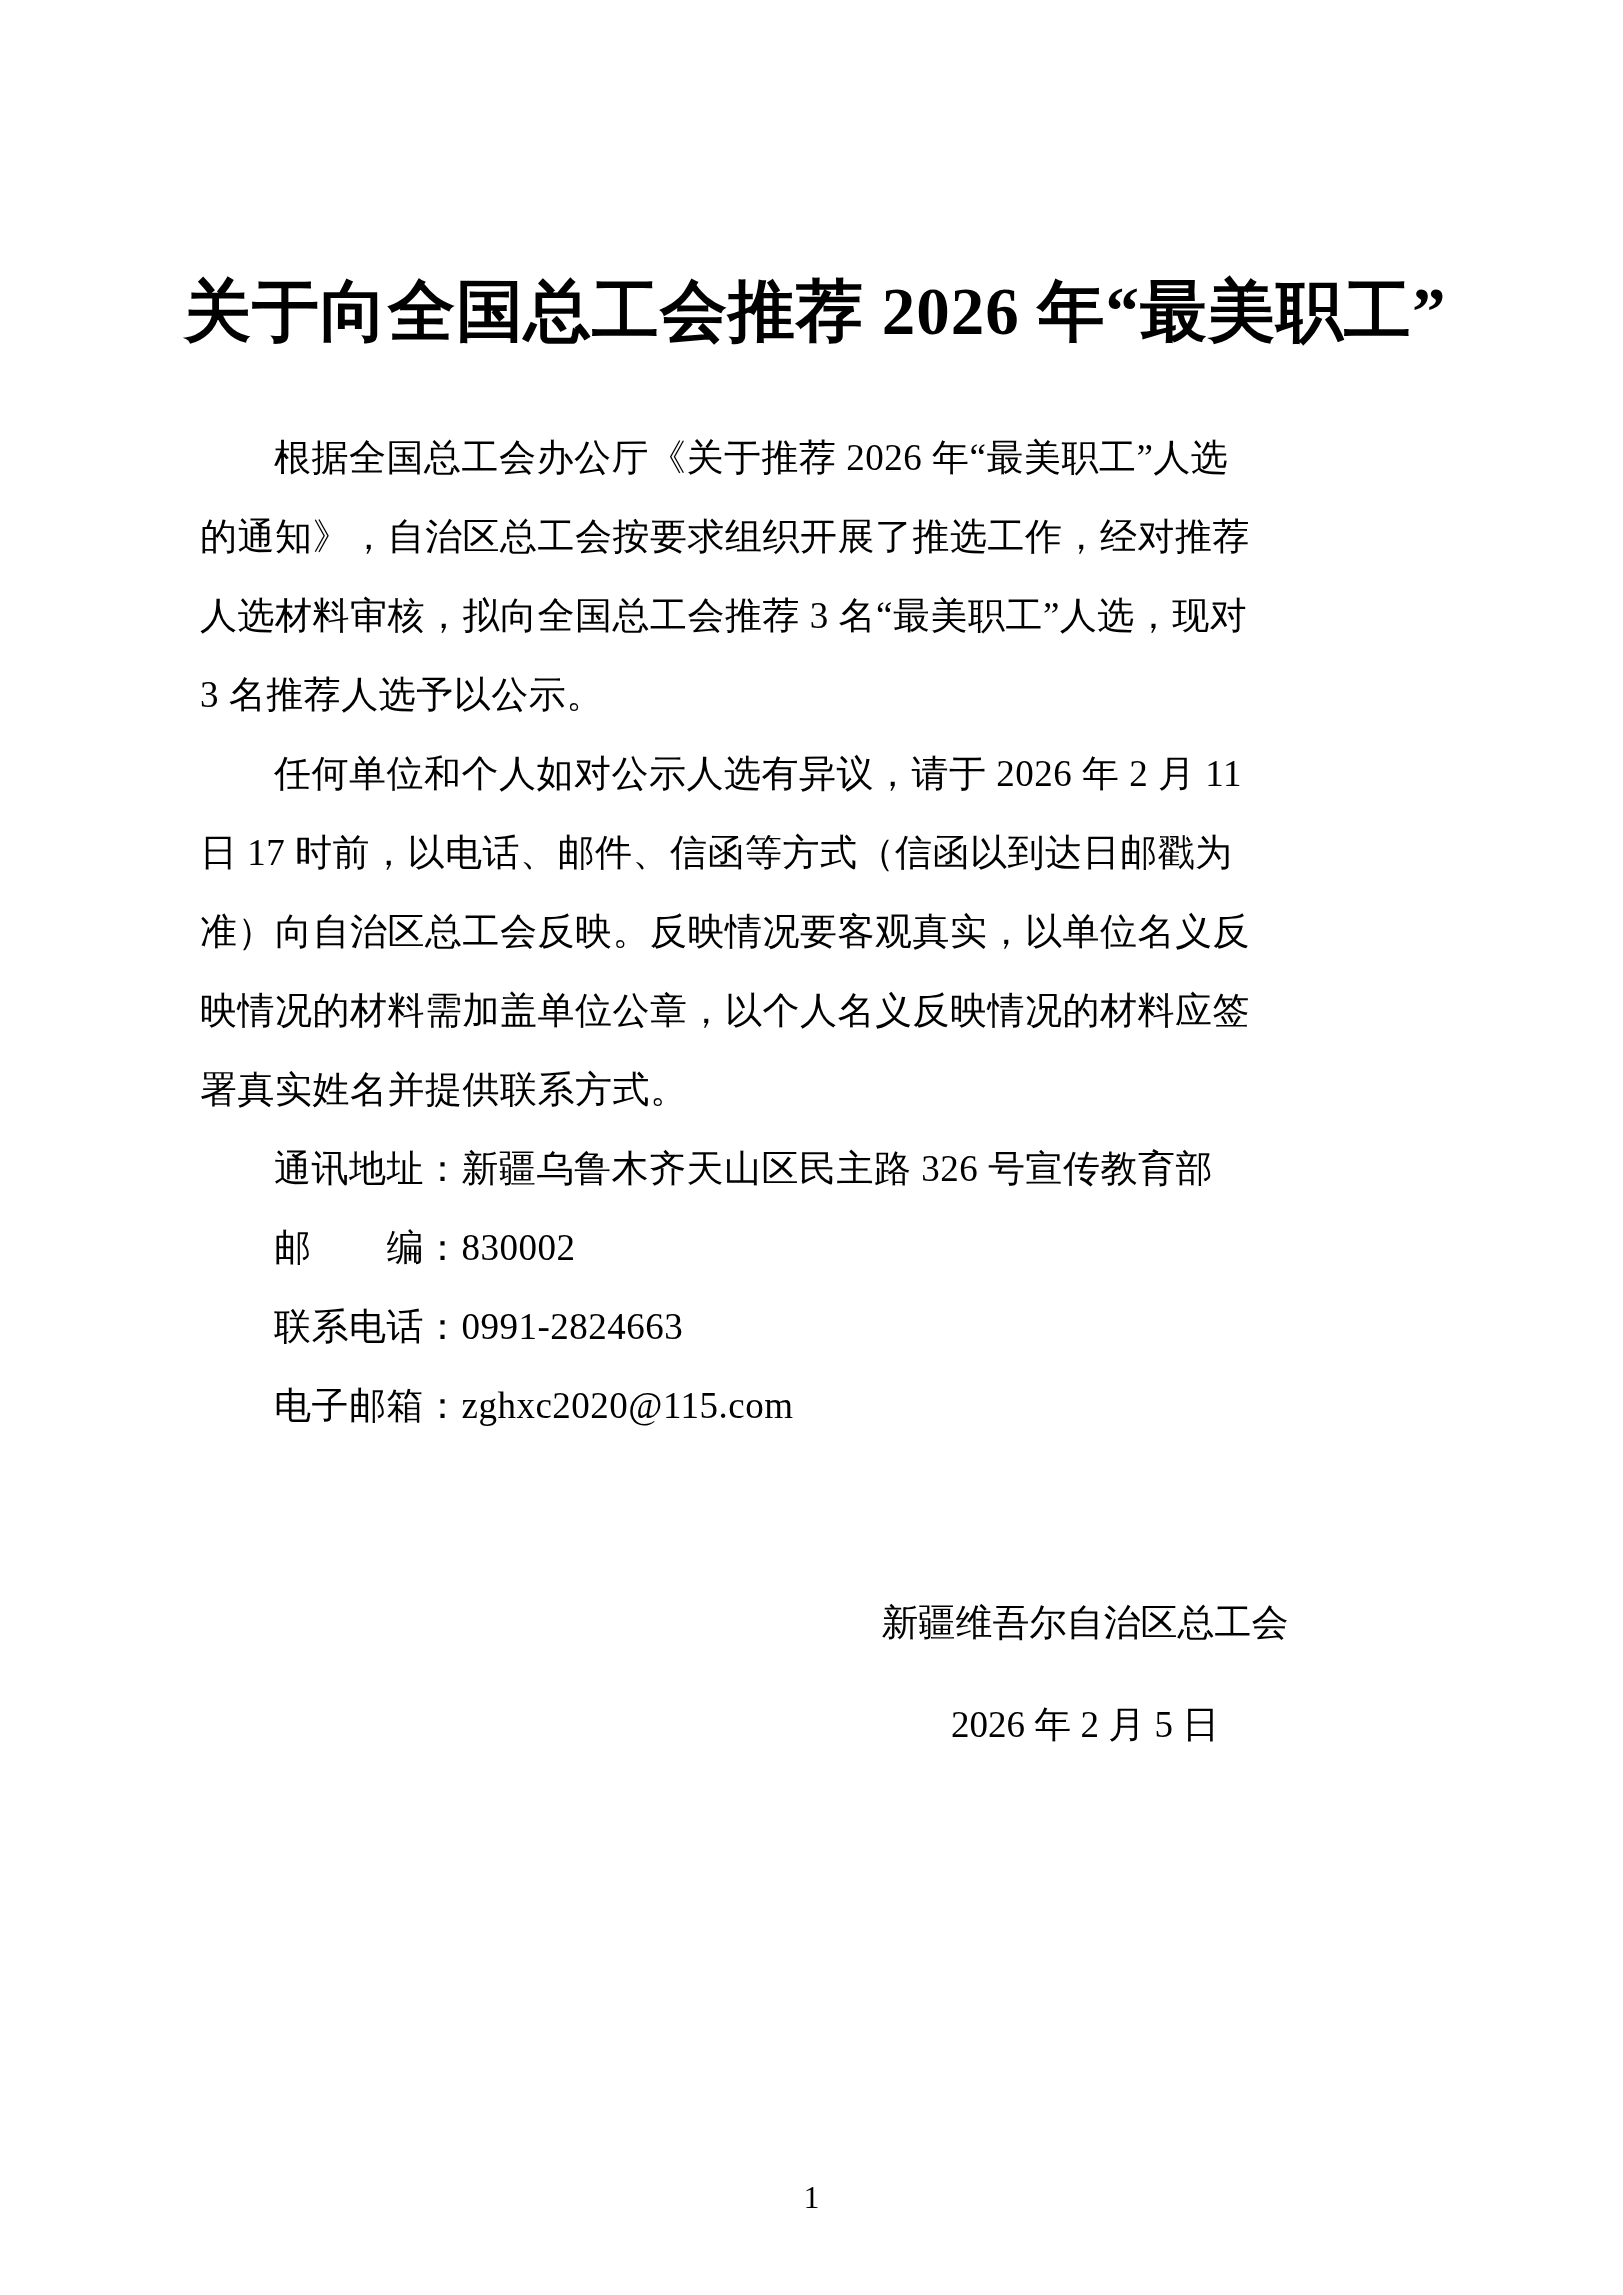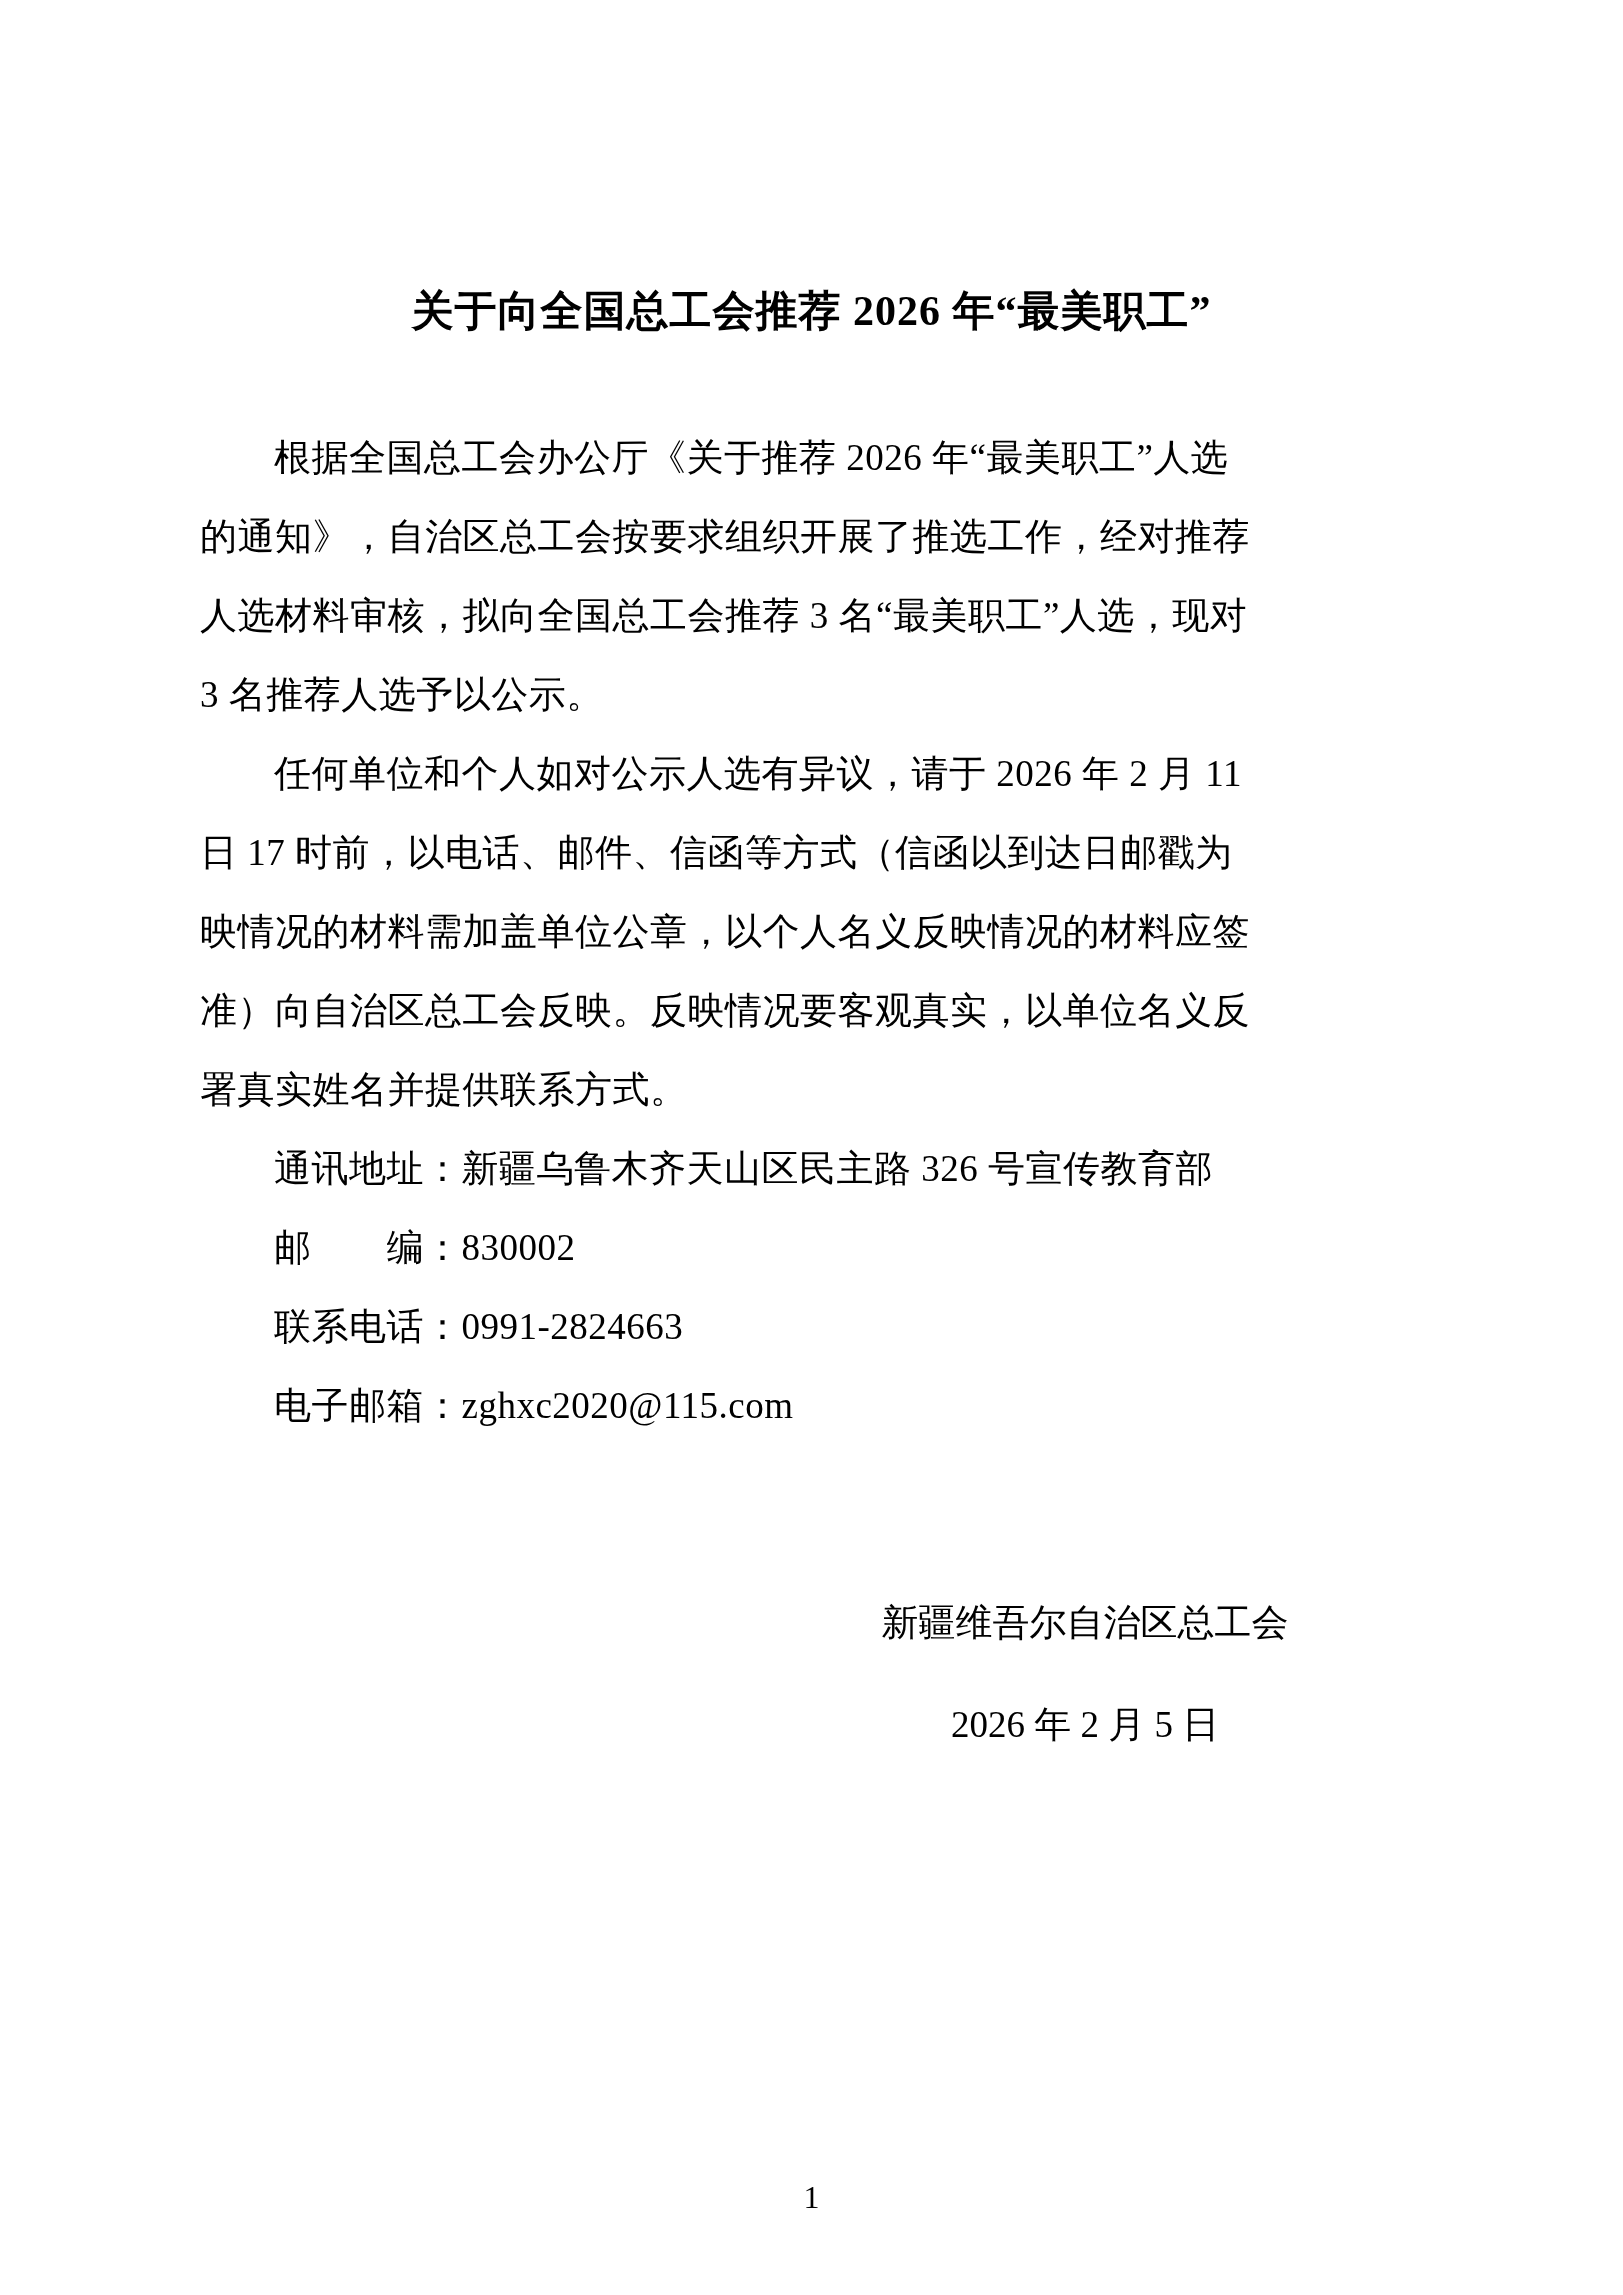--- a/index.html
+++ b/index.html
@@ -13,21 +13,21 @@
     height: 2295px;
     background: #ffffff;
     box-sizing: border-box;
     padding: 258px 184px 0 184px;
     font-family: "Liberation Serif", "DejaVu Serif", serif;
     color: #000000;
     overflow: hidden;
   }
   .title {
     margin: 0;
-    font-size: 42px;
+    font-size: 67px;
     line-height: 107px;
     font-weight: 700;
     text-align: center;
     letter-spacing: 1px;
   }
   .title-line {
     display: block;
     white-space: nowrap;
   }
   .doc-body {
@@ -73,22 +73,22 @@
     <span class="title-line">关于向全国总工会推荐 2026 年“最美职工”</span>
   </h1>
 
   <div class="doc-body">
     <div class="line indent">根据全国总工会办公厅《关于推荐 2026 年“最美职工”人选</div>
     <div class="line">的通知》，自治区总工会按要求组织开展了推选工作，经对推荐</div>
     <div class="line">人选材料审核，拟向全国总工会推荐 3 名“最美职工”人选，现对</div>
     <div class="line">3 名推荐人选予以公示。</div>
     <div class="line indent">任何单位和个人如对公示人选有异议，请于 2026 年 2 月 11</div>
     <div class="line">日 17 时前，以电话、邮件、信函等方式（信函以到达日邮戳为</div>
+    <div class="line">准）向自治区总工会反映。反映情况要客观真实，以单位名义反</div>
     <div class="line">映情况的材料需加盖单位公章，以个人名义反映情况的材料应签</div>
-    <div class="line">准）向自治区总工会反映。反映情况要客观真实，以单位名义反</div>
     <div class="line">署真实姓名并提供联系方式。</div>
     <div class="line indent">通讯地址：新疆乌鲁木齐天山区民主路 326 号宣传教育部</div>
     <div class="line indent">邮　　编：830002</div>
     <div class="line indent">联系电话：0991-2824663</div>
     <div class="line indent">电子邮箱：zghxc2020@115.com</div>
   </div>
 
   <div class="signature">
     <div class="sig-org">新疆维吾尔自治区总工会</div>
     <div class="sig-date">2026 年 2 月 5 日</div>

